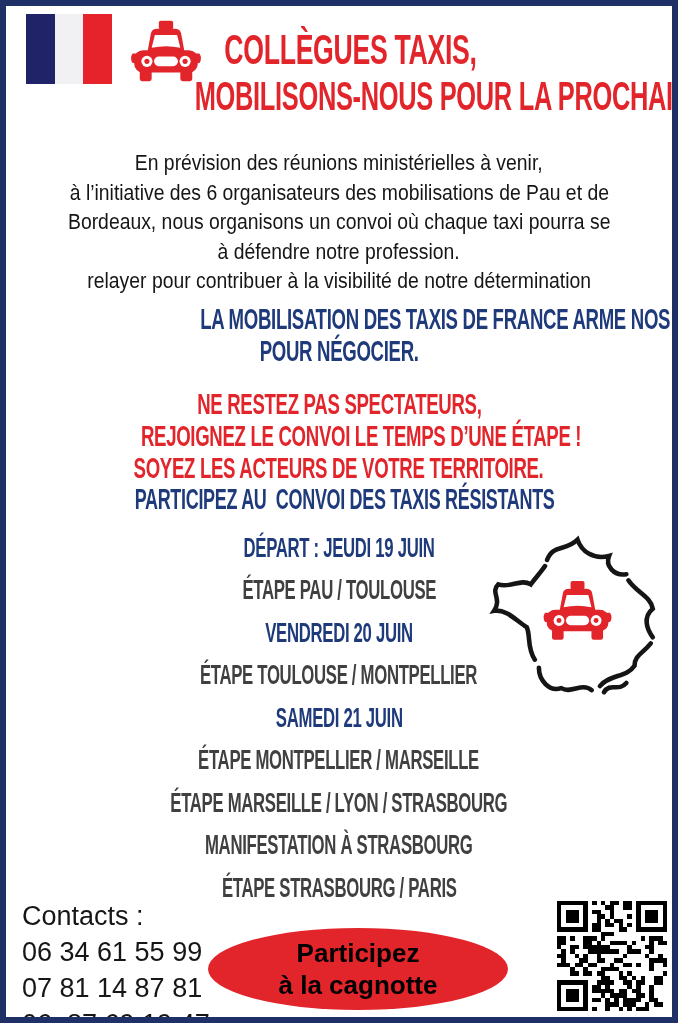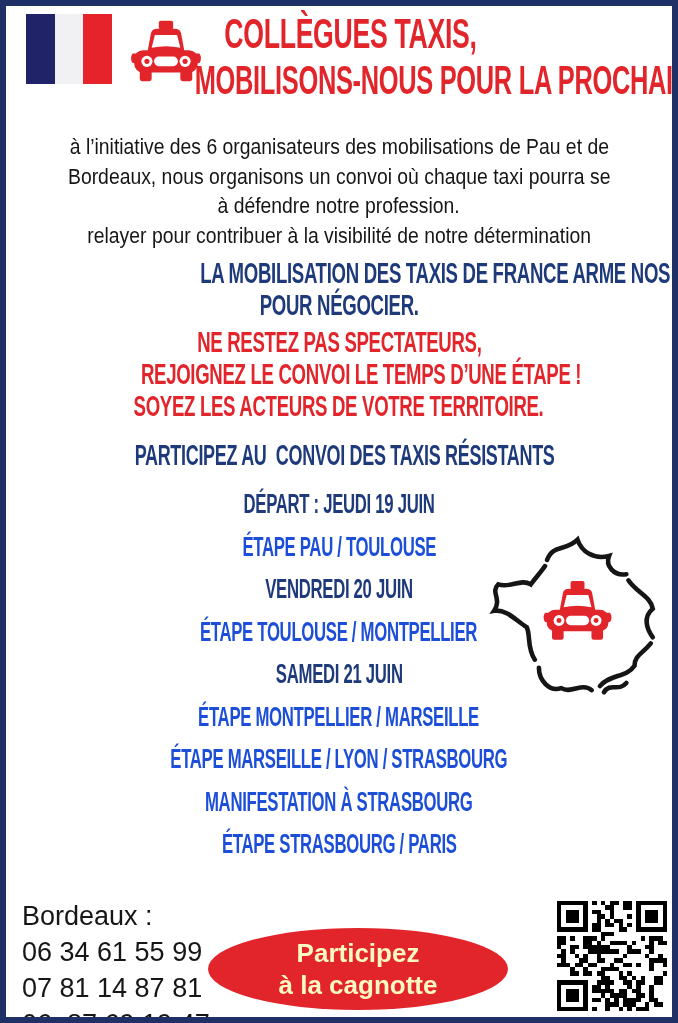--- a/index.html
+++ b/index.html
@@ -13,48 +13,48 @@
   .flag .stripe{flex:1;}
   .stripe.blue{background:var(--flag_navy,#212368);}
   .stripe.white{background:#f1f1f3;}
   .stripe.red{background:var(--flag_red,#e6222a);}
   
   .taxi-top{position:absolute; left:120px; top:14px; width:80px; height:70px;}
   
   .cond-line{text-align:center; line-height:1;}
   .cond-line > span{display:inline-block; transform:scaleX(0.62); transform-origin:50% 50%;
     white-space:pre; font-weight:bold; letter-spacing:-0.5px;}
-  .title1{margin-top:6px; height:48px; font-size:43px; color:var(--red,#e2242b);padding-left:22px;}
+  .title1{margin-top:22px; height:48px; font-size:43px; color:var(--red,#e2242b);padding-left:22px;}
   .title2{height:46px; font-size:41px; color:var(--red,#e2242b);}
   
   .intro{margin-top:26px; text-align:center; color:#161616;}
   .intro .pline{height:29.5px; font-size:22px; line-height:29.5px;}
   .intro .pline > span{display:inline-block; transform:scaleX(0.88); transform-origin:50% 50%; white-space:pre;}
   
   .mobilisation{margin-top:8px; color:var(--navy,#1e3a7b);}
   .mobilisation .cond-line{height:32px; font-size:30px;}
-  .cta{margin-top:5px; color:var(--red,#e2242b);}
+  .cta{margin-top:21px; color:var(--red,#e2242b);}
   .cta .cond-line{height:32px; font-size:30px;}
-  .participate{margin-top:18px; height:30px; font-size:29px; color:var(--navy,#1e3a7b);}
+  .participate{height:30px; font-size:29px; color:var(--navy,#1e3a7b);}
   
   .schedule{margin-top:20px;}
   .schedule .cond-line{height:30.5px; font-size:27px;margin-top:12px;}
   .sched-date{color:var(--navy,#1e3a7b);}
-  .sched-stage{color:#1d4ed8;}
+  .sched-stage{color:#404040;}
   
   .map{position:absolute; left:480px; top:522px; width:178px; height:186px;}
   
   .contacts{position:absolute; left:16px; top:892px; color:#161616;}
   .contacts .clabel{font-size:27px; line-height:36px;}
   .contacts .cnum{font-size:27px; line-height:36px; white-space:pre;}
   
   .donate{
     position:absolute; left:202px; top:922px; width:300px; height:82px;
     background:var(--red,#e2242b); border:none; border-radius:50%;
-    color:#fef9c3; font-family:"Liberation Sans",sans-serif; font-weight:bold;
+    color:#000000; font-family:"Liberation Sans",sans-serif; font-weight:bold;
     font-size:26px; line-height:32px; text-align:center; cursor:pointer; padding:0;
   }
   
   .qr{position:absolute; left:551px; top:895px; width:110px; height:110px; background:#fff;}
   .qr svg{width:100%; height:100%; shape-rendering:crispEdges;}
 </style>
 </head>
 <body>
 
 <div class="page">
@@ -86,20 +86,21 @@
         <circle cx="26" cy="52" r="3.2"></circle>
         <circle cx="74" cy="52" r="3.2"></circle>
       </g>
     </svg>
   </div>
 
   <div class="cond-line title1"><span>COLLÈGUES TAXIS,</span></div>
   <div class="cond-line title2"><span>MOBILISONS-NOUS POUR LA PROCHAINE ÉTAPE !</span></div>
 
   <div class="intro">
+    <div class="pline"><span>En prévision des réunions ministérielles à venir,</span></div>
     <div class="pline"><span>à l’initiative des 6 organisateurs des mobilisations de Pau et de</span></div>
     <div class="pline"><span>Bordeaux, nous organisons un convoi où chaque taxi pourra se</span></div>
     <div class="pline"><span>à défendre notre profession.</span></div>
     <div class="pline"><span>relayer pour contribuer à la visibilité de notre détermination</span></div>
   </div>
 
   <div class="mobilisation">
     <div class="cond-line"><span>LA MOBILISATION DES TAXIS DE FRANCE ARME NOS REPRÉSENTANTS</span></div>
     <div class="cond-line"><span>POUR NÉGOCIER.</span></div>
   </div>
@@ -152,21 +153,21 @@
         </g>
         <g fill="#e2242b">
           <circle cx="26" cy="52" r="3.2"></circle>
           <circle cx="74" cy="52" r="3.2"></circle>
         </g>
       </g>
     </svg>
   </div>
 
   <div class="contacts">
-    <div class="clabel">Bordeaux :</div>
+    <div class="clabel">Contacts :</div>
     <div class="cnum">06 34 61 55 99</div>
     <div class="cnum">07 81 14 87 81</div>
     <div class="cnum">06  87 69 19 47</div>
   </div>
 
   <button class="donate">
     <div>Participez</div>
     <div>à la cagnotte</div>
   </button>
 

